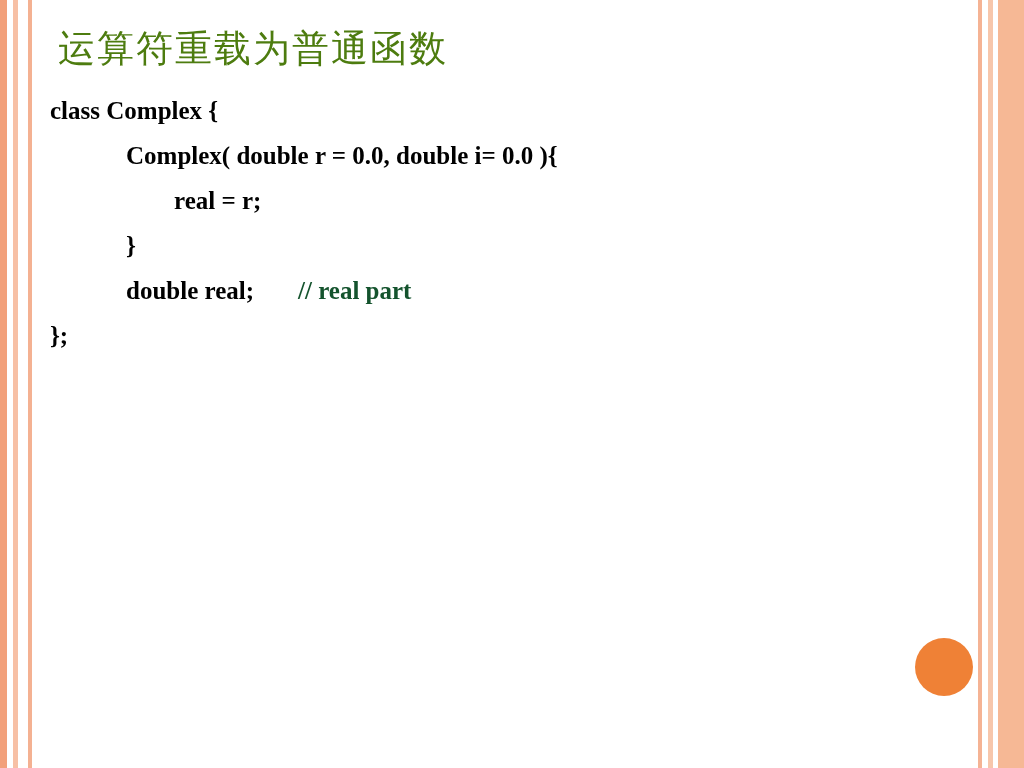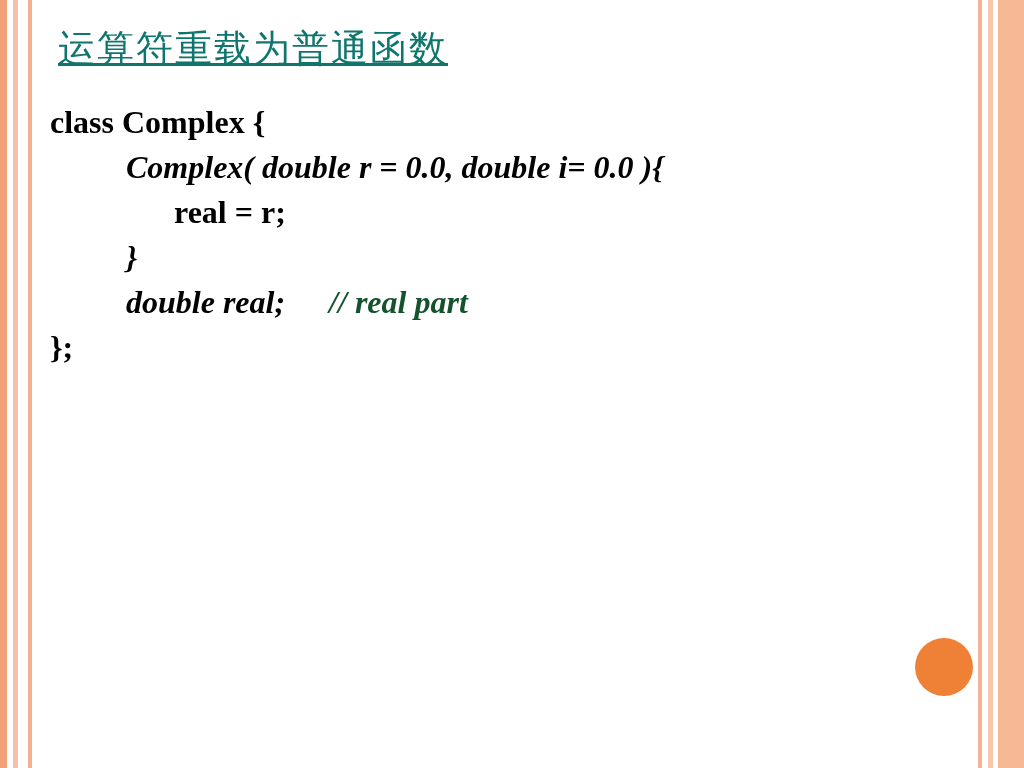--- a/index.html
+++ b/index.html
@@ -104,49 +104,48 @@
     height: 768px;
     background: #f6b895;
   }
 
   .slide-title {
     position: absolute;
     left: 58px;
     top: 24px;
     font-family: "Liberation Serif", serif;
     font-size: 37px;
-    color: #0f766e;
+    color: #4d7c0f;
     letter-spacing: 2px;
     white-space: nowrap;
-    text-decoration: underline;
   }
 
   .code-block {
     position: absolute;
     left: 50px;
-    top: 100px;
+    top: 88px;
     width: 900px;
     font-family: "Liberation Serif", serif;
     font-weight: bold;
-    font-size: 32px;
+    font-size: 25px;
     color: #000000;
     line-height: 45px;
   }
 
   .code-line {
     white-space: pre;
   }
 
   .comment {
     color: #14532d;
   }
 
   .indent-0 { padding-left: 0px; }
   .indent-1 { padding-left: 38px; }
-  .indent-2 { padding-left: 76px; font-style: italic; }
+  .indent-2 { padding-left: 76px; }
   .indent-3 { padding-left: 124px; }
 
   .orange-dot {
     position: absolute;
     left: 915px;
     top: 638px;
     width: 58px;
     height: 58px;
     border-radius: 50%;
     background: #ef8136;

